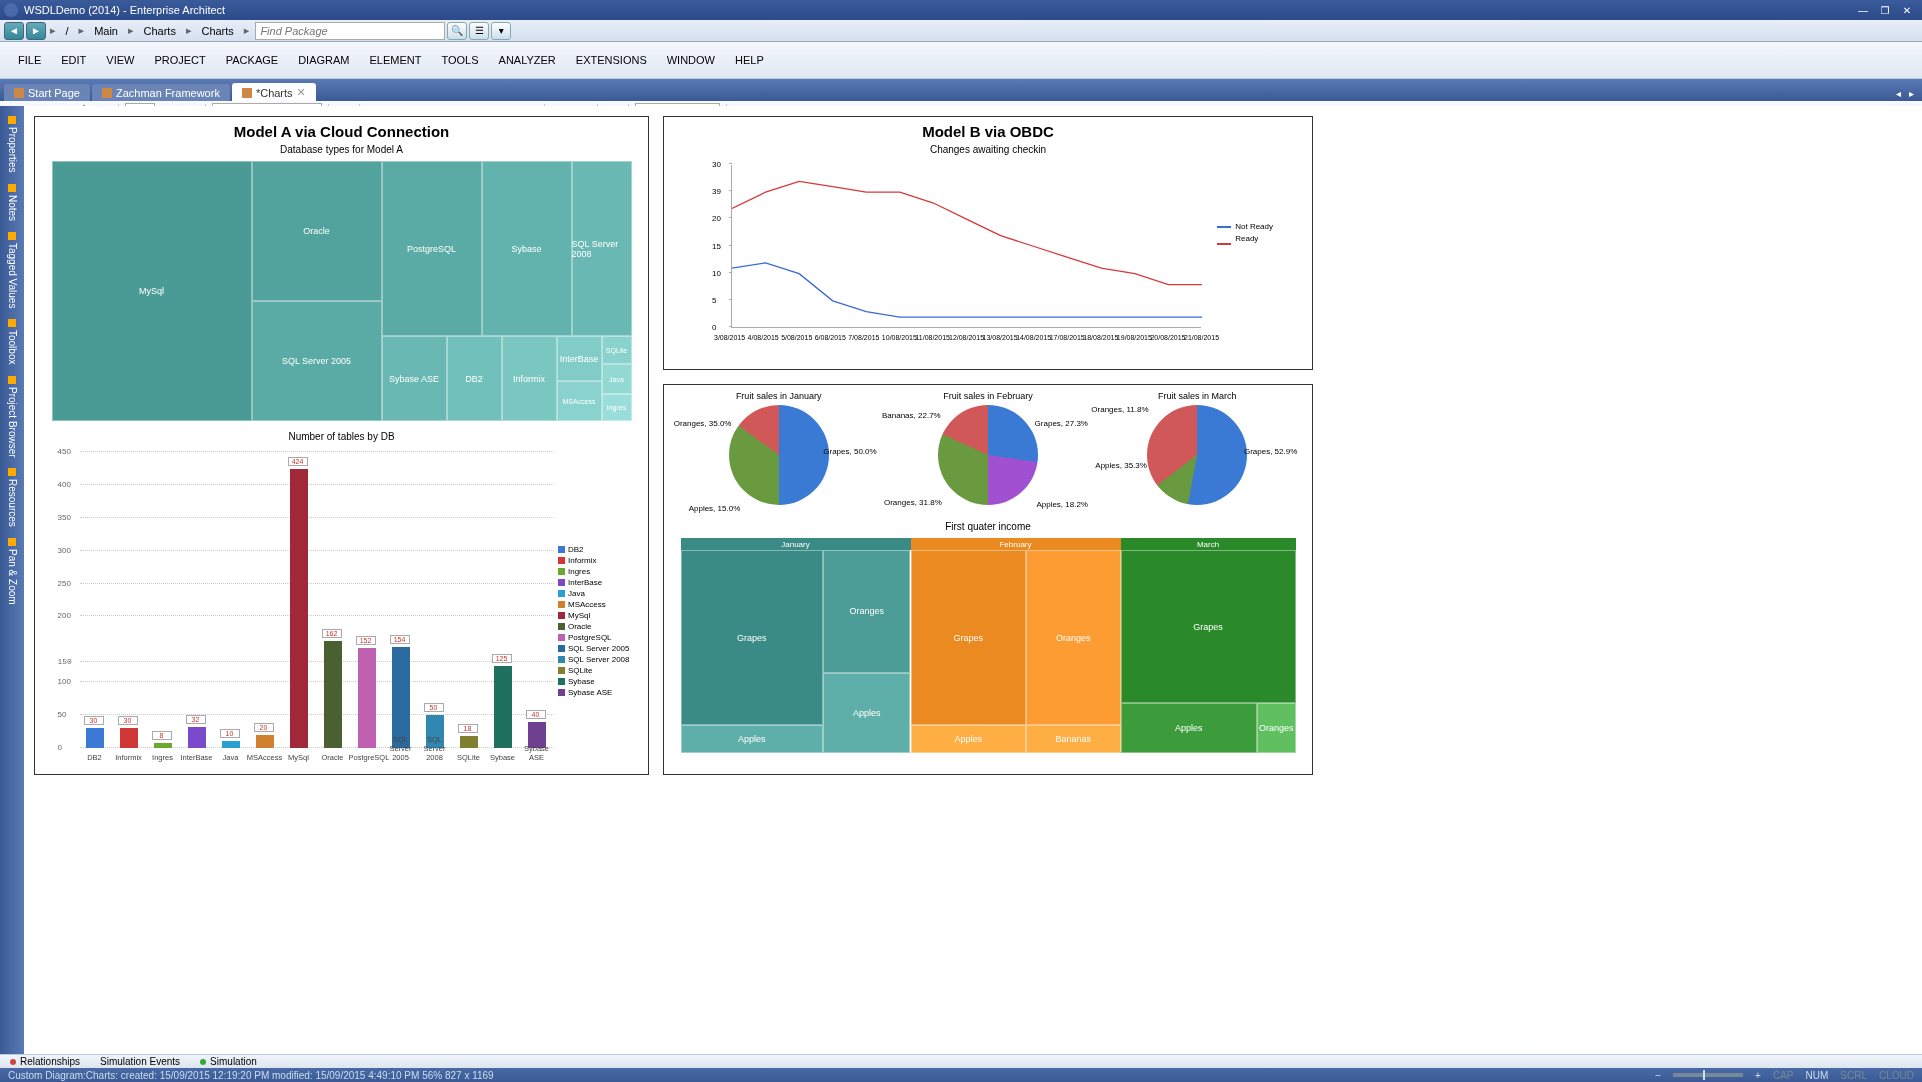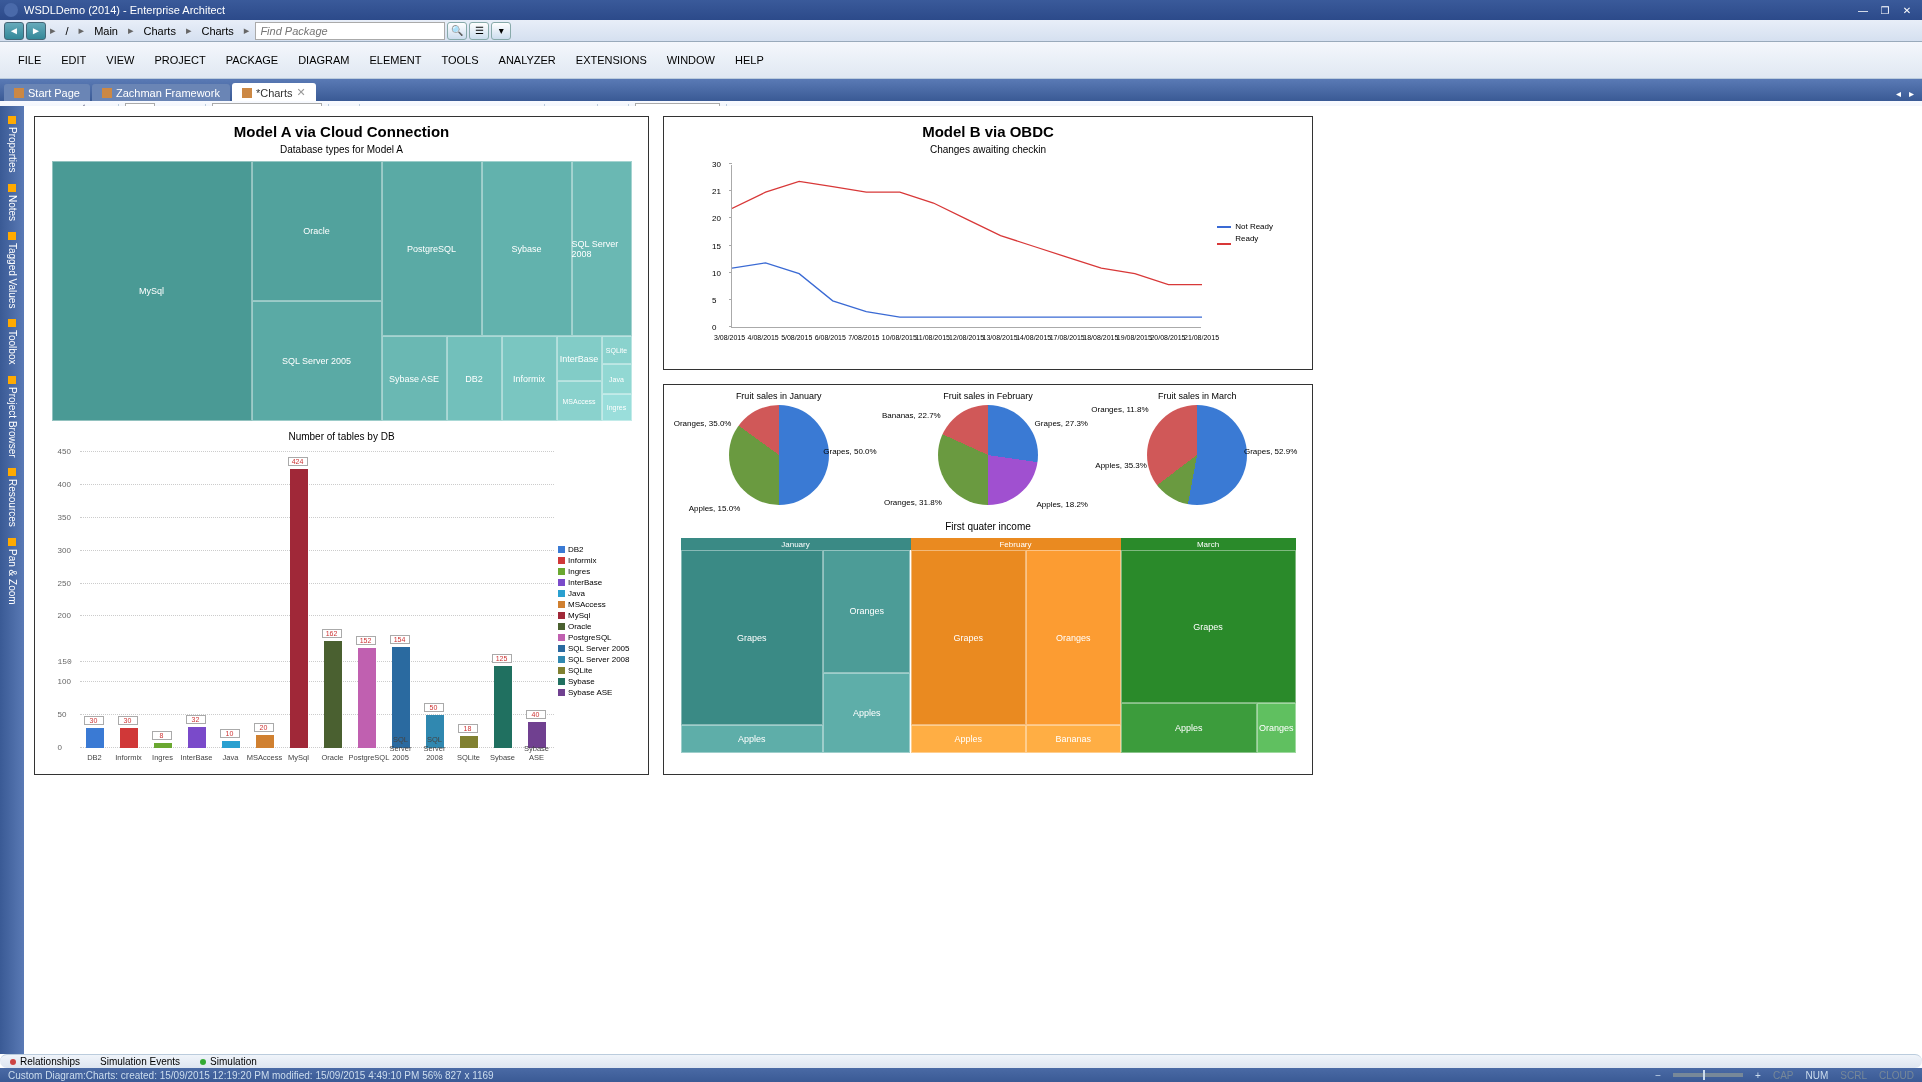--- a/index.html
+++ b/index.html
@@ -26,21 +26,21 @@
 .toolbar { height: 22px; background: linear-gradient(#f8faff, #e5edf5); border-bottom: 1px solid #bcd; display: flex; align-items: center; padding: 0 6px; gap: 4px; font-size: 11px; }
 .tbtn { width: 18px; height: 18px; display:inline-flex; align-items:center; justify-content:center; cursor:pointer; color:#446; border:1px solid transparent; border-radius:2px; }
 .tsep { width:1px; height:16px; background:#bcd; margin:0 2px; }
 .tspin { width: 30px; height: 18px; border:1px solid #aaa; background:#fff; display:inline-flex; align-items:center; padding:0 2px; font-size:11px; }
 .tsel { width: 110px; height: 18px; border:1px solid #aaa; background:#fff; padding:0 4px; font-size:11px; }
 .tsearch { width: 85px; height: 18px; border:1px solid #aaa; background:#fff; }
 .mainarea { position: absolute; top: 106px; bottom: 28px; left: 24px; right: 0; background: #fff; overflow: auto; padding: 10px; }
 .leftdock { position: absolute; top: 106px; bottom: 28px; left: 0; width: 24px; background: linear-gradient(90deg,#3a5a95,#5a7ab5); display:flex; flex-direction:column; align-items:center; padding-top:6px; gap:3px; }
 .docktab { writing-mode: vertical-rl; text-orientation: mixed; color:#fff; font-size:10px; padding:4px 2px; cursor:pointer; border-radius:2px; }
 .docktab .dicon { width:8px; height:8px; background:#fa0; display:inline-block; margin-bottom:3px; }
-.bottombar { position: absolute; bottom: 14px; left: 0; right: 0; height: 14px; background: linear-gradient(#f0f4fa,#dde5f0); border-top:1px solid #bcd; display:flex; align-items:center; font-size:10px;border-radius:7px; }
+.bottombar { position: absolute; bottom: 14px; left: 0; right: 0; height: 14px; background: linear-gradient(#f0f4fa,#dde5f0); border-top:1px solid #bcd; display:flex; align-items:center; font-size:10px; }
 .btab { padding: 0 10px; cursor:pointer; display:inline-flex; align-items:center; gap:4px; }
 .btab .dot { width:6px; height:6px; border-radius:50%; display:inline-block; }
 .statusbar { position: absolute; bottom: 0; left: 0; right: 0; height: 14px; background: linear-gradient(#4a6aa5,#3a5a95); color:#cde; display:flex; align-items:center; font-size:10px; padding:0 8px; gap:12px; }
 .statusbar .spacer { flex:1; }
 .statusbar .sitem { color:#cde; }
 .statusbar .sitem.dim { color:#789; }
 .panel { border: 1px solid #333; background:#fff; position: relative; }
 .panel-title { text-align:center; font-weight:bold; font-size:15px; padding:6px 0 2px; }
 .subtitle { text-align:center; font-size:10px; padding:2px 0; }
 .grid { display:grid; grid-template-columns: 615px 650px; gap: 14px; }
@@ -317,21 +317,21 @@
             <div style="position: absolute; left: -20px; bottom: -5px; font-size: 8px;">0</div>
             <div style="position: absolute; left: -3px; bottom: 0px; width: 3px; height: 1px; background: rgb(170, 170, 170);"></div>
             <div style="position: absolute; left: -20px; bottom: 22.1667px; font-size: 8px;">5</div>
             <div style="position: absolute; left: -3px; bottom: 27.1667px; width: 3px; height: 1px; background: rgb(170, 170, 170);"></div>
             <div style="position: absolute; left: -20px; bottom: 49.3333px; font-size: 8px;">10</div>
             <div style="position: absolute; left: -3px; bottom: 54.3333px; width: 3px; height: 1px; background: rgb(170, 170, 170);"></div>
             <div style="position: absolute; left: -20px; bottom: 76.5px; font-size: 8px;">15</div>
             <div style="position: absolute; left: -3px; bottom: 81.5px; width: 3px; height: 1px; background: rgb(170, 170, 170);"></div>
             <div style="position: absolute; left: -20px; bottom: 103.667px; font-size: 8px;">20</div>
             <div style="position: absolute; left: -3px; bottom: 108.667px; width: 3px; height: 1px; background: rgb(170, 170, 170);"></div>
-            <div style="position: absolute; left: -20px; bottom: 130.833px; font-size: 8px;">21</div>
+            <div style="position: absolute; left: -20px; bottom: 130.833px; font-size: 8px;">39</div>
             <div style="position: absolute; left: -3px; bottom: 135.833px; width: 3px; height: 1px; background: rgb(170, 170, 170);"></div>
             <div style="position: absolute; left: -20px; bottom: 158px; font-size: 8px;">30</div>
             <div style="position: absolute; left: -3px; bottom: 163px; width: 3px; height: 1px; background: rgb(170, 170, 170);"></div>
             <div style="position: absolute; bottom: -14px; left: -18px; font-size: 7px;">3/08/2015</div>
             <div style="position: absolute; bottom: -14px; left: 15.5714px; font-size: 7px;">4/08/2015</div>
             <div style="position: absolute; bottom: -14px; left: 49.1429px; font-size: 7px;">5/08/2015</div>
             <div style="position: absolute; bottom: -14px; left: 82.7143px; font-size: 7px;">6/08/2015</div>
             <div style="position: absolute; bottom: -14px; left: 116.286px; font-size: 7px;">7/08/2015</div>
             <div style="position: absolute; bottom: -14px; left: 149.857px; font-size: 7px;">10/08/2015</div>
             <div style="position: absolute; bottom: -14px; left: 183.429px; font-size: 7px;">11/08/2015</div>

